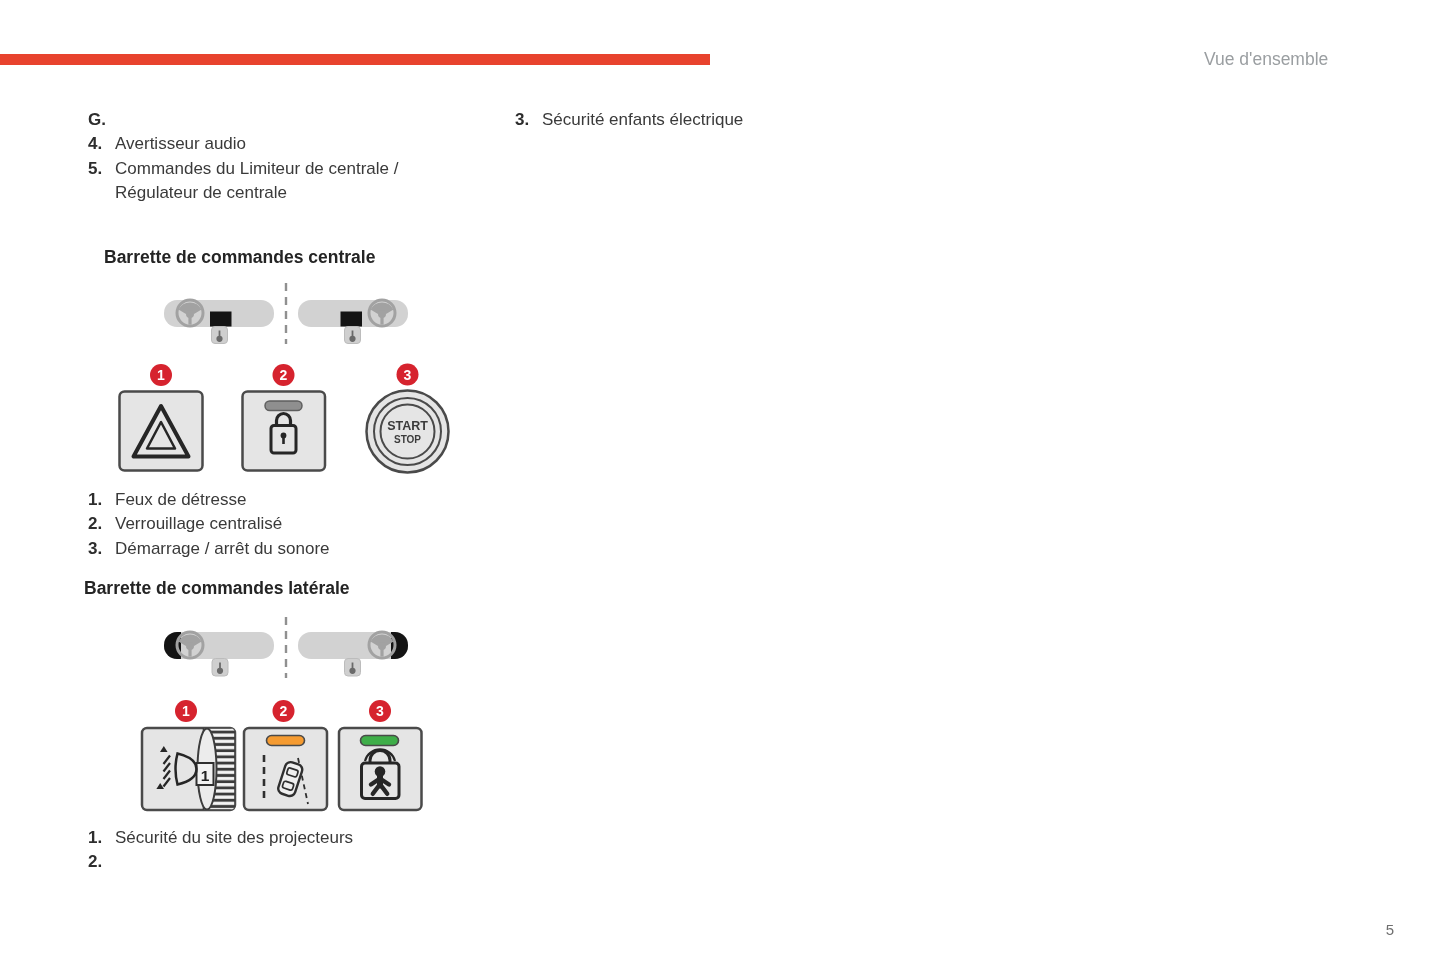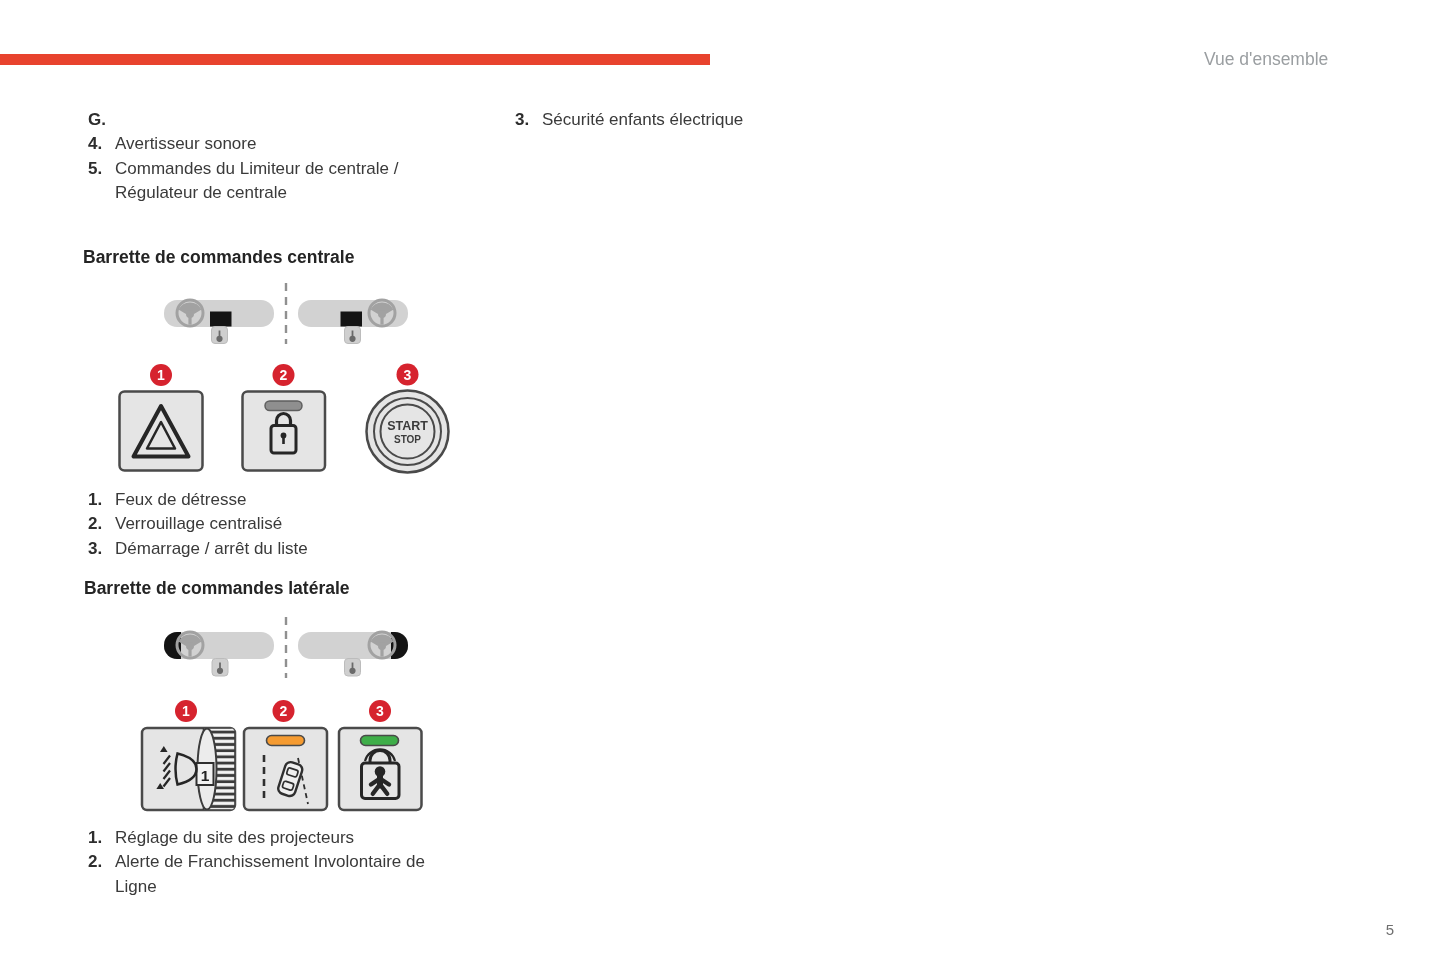--- a/index.html
+++ b/index.html
@@ -26,42 +26,42 @@
   <div class="red-bar"></div>
   <div class="header-title">Vue d'ensemble</div>
 
   <div class="list" style="left:88px;top:96px;width:410px;">
     <div class="li">
       <span class="marker">G.</span>
     </div>
     <div class="li">
       <span class="marker">4.</span>
       <span class="txt">
-        <div>Avertisseur sonore</div>
+        <div>Avertisseur audio</div>
       </span>
     </div>
     <div class="li">
       <span class="marker">5.</span>
       <span class="txt">
         <div>Commandes du Limiteur de centrale /</div>
         <div>Régulateur de centrale</div>
       </span>
     </div>
   </div>
 
   <div class="list" style="left:515px;top:96px;width:360px;">
     <div class="li">
       <span class="marker">3.</span>
       <span class="txt">
         <div>Sécurité enfants électrique</div>
       </span>
     </div>
   </div>
 
-  <div class="heading" style="left:83px;top:235px;">Barrette de commandes centrale</div>
+  <div class="heading" style="left:104px;top:235px;">Barrette de commandes centrale</div>
 
   <svg class="fig" style="left:95px;top:262px;" width="400" height="205" viewBox="95 262 400 205">
 
     <line x1="286" y1="271" x2="286" y2="332" stroke="#909090" stroke-width="2.4" stroke-dasharray="8 6"></line>
 
     <g>
       <rect x="164" y="288" width="110" height="27" rx="13" fill="#d2d2d2"></rect>
       <g>
         <circle cx="190" cy="301" r="13" fill="none" stroke="#a2a2a2" stroke-width="3"></circle>
         <path d="M178.5 297.5 A13 13 0 0 1 201.5 297.5 L194 302 A5 5 0 0 0 186 302 Z" fill="#a2a2a2"></path>
@@ -138,21 +138,21 @@
     </div>
     <div class="li">
       <span class="marker">2.</span>
       <span class="txt">
           <div>Verrouillage centralisé</div>
         </span>
     </div>
     <div class="li">
       <span class="marker">3.</span>
       <span class="txt">
-          <div>Démarrage / arrêt du liste</div>
+          <div>Démarrage / arrêt du sonore</div>
         </span>
     </div>
   </div>
 
   <div class="heading" style="left:84px;top:566px;">Barrette de commandes latérale</div>
 
   <svg class="fig" style="left:95px;top:597px;" width="400" height="210" viewBox="95 597 400 210">
     <defs>
       <clipPath id="dashL2">
           <rect x="164" y="620" width="110" height="27" rx="13"></rect>
@@ -265,27 +265,23 @@
         <line x1="379" y1="773.5" x2="372.8" y2="781.8" stroke="#262626" stroke-width="4.4" stroke-linecap="round"></line>
         <line x1="381" y1="773.5" x2="387.2" y2="781.8" stroke="#262626" stroke-width="4.4" stroke-linecap="round"></line>
       </g>
     </g>
   </svg>
 
   <div class="list" style="left:88px;top:814px;width:400px;">
     <div class="li">
       <span class="marker">1.</span>
       <span class="txt">
-          <div>Réglage du site des projecteurs</div>
+          <div>Sécurité du site des projecteurs</div>
         </span>
     </div>
     <div class="li">
       <span class="marker">2.</span>
-      <span class="txt">
-        <div>Alerte de Franchissement Involontaire de</div>
-        <div>Ligne</div>
-      </span>
     </div>
   </div>
 
   <div class="page-number">5</div>
 
 </div>
 
 </body></html>

